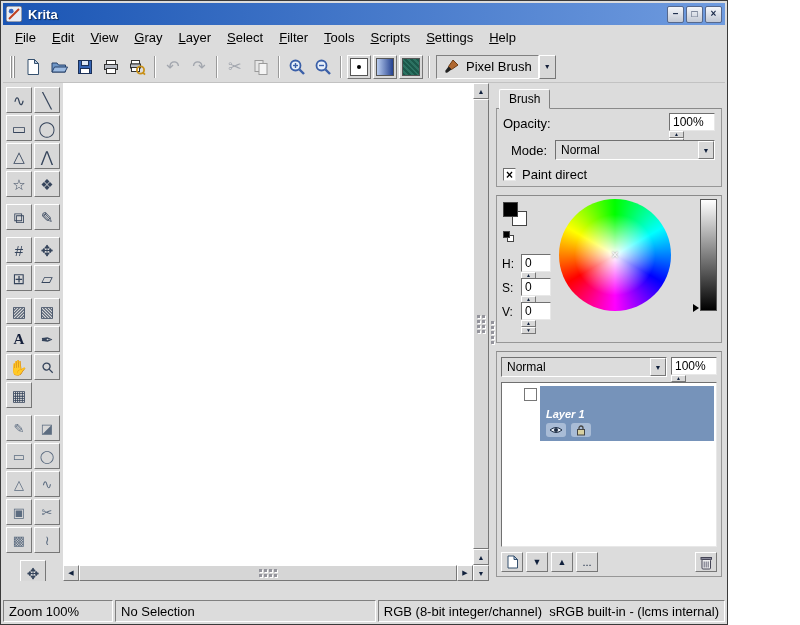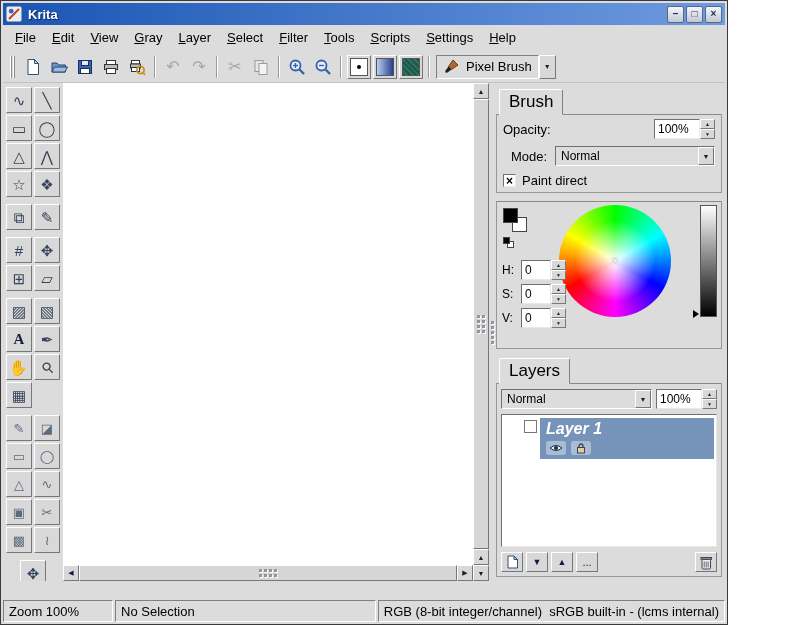--- a/index.html
+++ b/index.html
@@ -57,26 +57,26 @@
 .sb-thumb { flex:1; background:#d6d6d6; border:1px solid; border-color:#fff #777 #777 #fff; display:flex; align-items:center; justify-content:center; }
 .gripdots { display:grid; grid-template-columns:repeat(2,3px); gap:2px; }
 .gripdots.h { grid-template-columns:repeat(4,3px); }
 .gripdots i { width:3px; height:3px; background:#94949c; box-shadow:1px 1px 0 #fff; }
 .splitter { flex:0 0 6px; display:flex; align-items:center; justify-content:center; }
 .splitter .gripdots { grid-template-columns:3px; }
 
 
 .dockers { flex:0 0 230px; width:230px; padding:6px 3px 4px 1px; display:flex; flex-direction:column; gap:9px; min-height:0; }
 .tab-row { display:flex; padding-left:3px; position:relative; z-index:2; }
-.tab { padding:1px 9px 2px; background:#cfcfcf; border:1px solid; border-color:#fff #808080 #9a9a9a #fff; border-radius:2px 2px 0 0; font-size:17px; margin-right:1px; position:relative; top:1px; }
+.tab { padding:1px 9px 2px; background:#cfcfcf; border:1px solid; border-color:#fff #808080 #9a9a9a #fff; border-radius:2px 2px 0 0; font-size:12px; margin-right:1px; position:relative; top:1px; }
 .tab.active { background:var(--window-bg,#dcdcdc); border-bottom-color:var(--window-bg,#dcdcdc); top:0; padding-top:2px; }
 .docker-body { border:1px solid #979797; border-top-color:#8a8a8a; padding:4px 6px 4px; margin-top:-1px; }
 .form-row { display:flex; align-items:center; margin-bottom:7px; }
 .form-label { font-size:13px; }
-.spinbox { display:flex; height:20px; margin-left:auto; }
+.spinbox { display:flex; height:20px; margin-left:auto;flex-direction:column; }
 .spin-field { width:46px; background:#fff; border:1px solid; border-color:#707070 #e8e8e8 #e8e8e8 #707070; padding:1px 3px; font-size:12px; display:flex; align-items:center; }
 .spin-btns { display:flex; flex-direction:column; width:15px; }
 .spin-btn { flex:1; background:#d8d8d8; border:1px solid; border-color:#fff #777 #777 #fff; font-size:5px; color:#10203c; display:flex; align-items:center; justify-content:center; line-height:1; padding:0; }
 .combo { display:flex; height:20px; flex:1; border:1px solid; border-color:#707070 #fff #fff #707070; background:var(--window-bg,#dcdcdc); align-items:center; }
 .combo-text { flex:1; padding:0 5px; font-size:12px; white-space:nowrap; overflow:hidden; }
 .combo-btn { width:16px; align-self:stretch; background:#d8d8d8; border:1px solid; border-color:#fff #777 #777 #fff; display:flex; align-items:center; justify-content:center; font-size:7px; color:#10203c; padding:0; }
 .checkbox-row { display:flex; align-items:center; gap:6px; margin-top:2px; }
 .checkbox { width:13px; height:13px; background:#fff; border:1px solid; border-color:#707070 #e8e8e8 #e8e8e8 #707070; display:flex; align-items:center; justify-content:center; font-size:12px; font-weight:bold; line-height:1; }
 
 
@@ -101,21 +101,21 @@
 
 
 .docker.layers { flex:1; display:flex; flex-direction:column; min-height:0; }
 .docker-body.layers-body { flex:1; display:flex; flex-direction:column; min-height:0; padding:5px 4px 4px; }
 .layers-controls { display:flex; gap:4px; margin-bottom:5px; }
 .layers-controls .spinbox { margin-left:0; }
 .layer-list { flex:1; background:#fff; border:1px solid; border-color:#707070 #e8e8e8 #e8e8e8 #707070; overflow:hidden; padding:3px 2px 2px 4px; }
 .layer-row { display:flex; align-items:flex-start; gap:3px; padding-left:18px; }
 .layer-thumb { width:13px; height:13px; border:1px solid #777; background:#fff; margin-top:2px; flex:0 0 13px; }
 .layer-cell { flex:1; background:var(--selection-blue,#7693ba); padding:2px 6px 4px; }
-.layer-name { color:#fff; font-weight:bold; font-style:italic; font-size:16px; }
+.layer-name { color:#fff; font-weight:bold; font-style:italic; font-size:11px;margin-top:20px; }
 .layer-icons { display:flex; gap:5px; margin-top:3px; }
 .licon { width:20px; height:14px; background:#a9bcd6; border-radius:3px; display:flex; align-items:center; justify-content:center; }
 .layer-btns { display:flex; gap:3px; margin-top:5px; align-items:center; }
 .lbtn { width:22px; height:20px; background:#d8d8d8; border:1px solid; border-color:#fff #777 #777 #fff; display:flex; align-items:center; justify-content:center; font-size:9px; color:#10203c; padding:0; }
 .lbtn.del { margin-left:auto; }
 
 
 .statusbar { flex:0 0 24px; display:flex; gap:2px; padding-top:2px; align-items:stretch;margin-top:17px; }
 .status-field { border:1px solid; border-color:#808080 #fff #fff #808080; padding:1px 5px; display:flex; align-items:center; }
 .f-zoom { width:116px; }
@@ -535,23 +535,20 @@
                       <span>▼</span>
                     </button>
                 </span>
               </span>
             </div>
           </div>
         </div>
       </div>
 
       <div class="docker layers">
-        <div class="tab-row">
-          <span class="tab active">Layers</span>
-        </div>
         <div class="docker-body layers-body">
           <div class="layers-controls">
             <span class="combo">
               <span class="combo-text">Normal</span>
               <span class="combo-btn">▼</span>
             </span>
             <span class="spinbox">
               <span class="spin-field">100%</span>
               <span class="spin-btns">
                 <button class="spin-btn">

